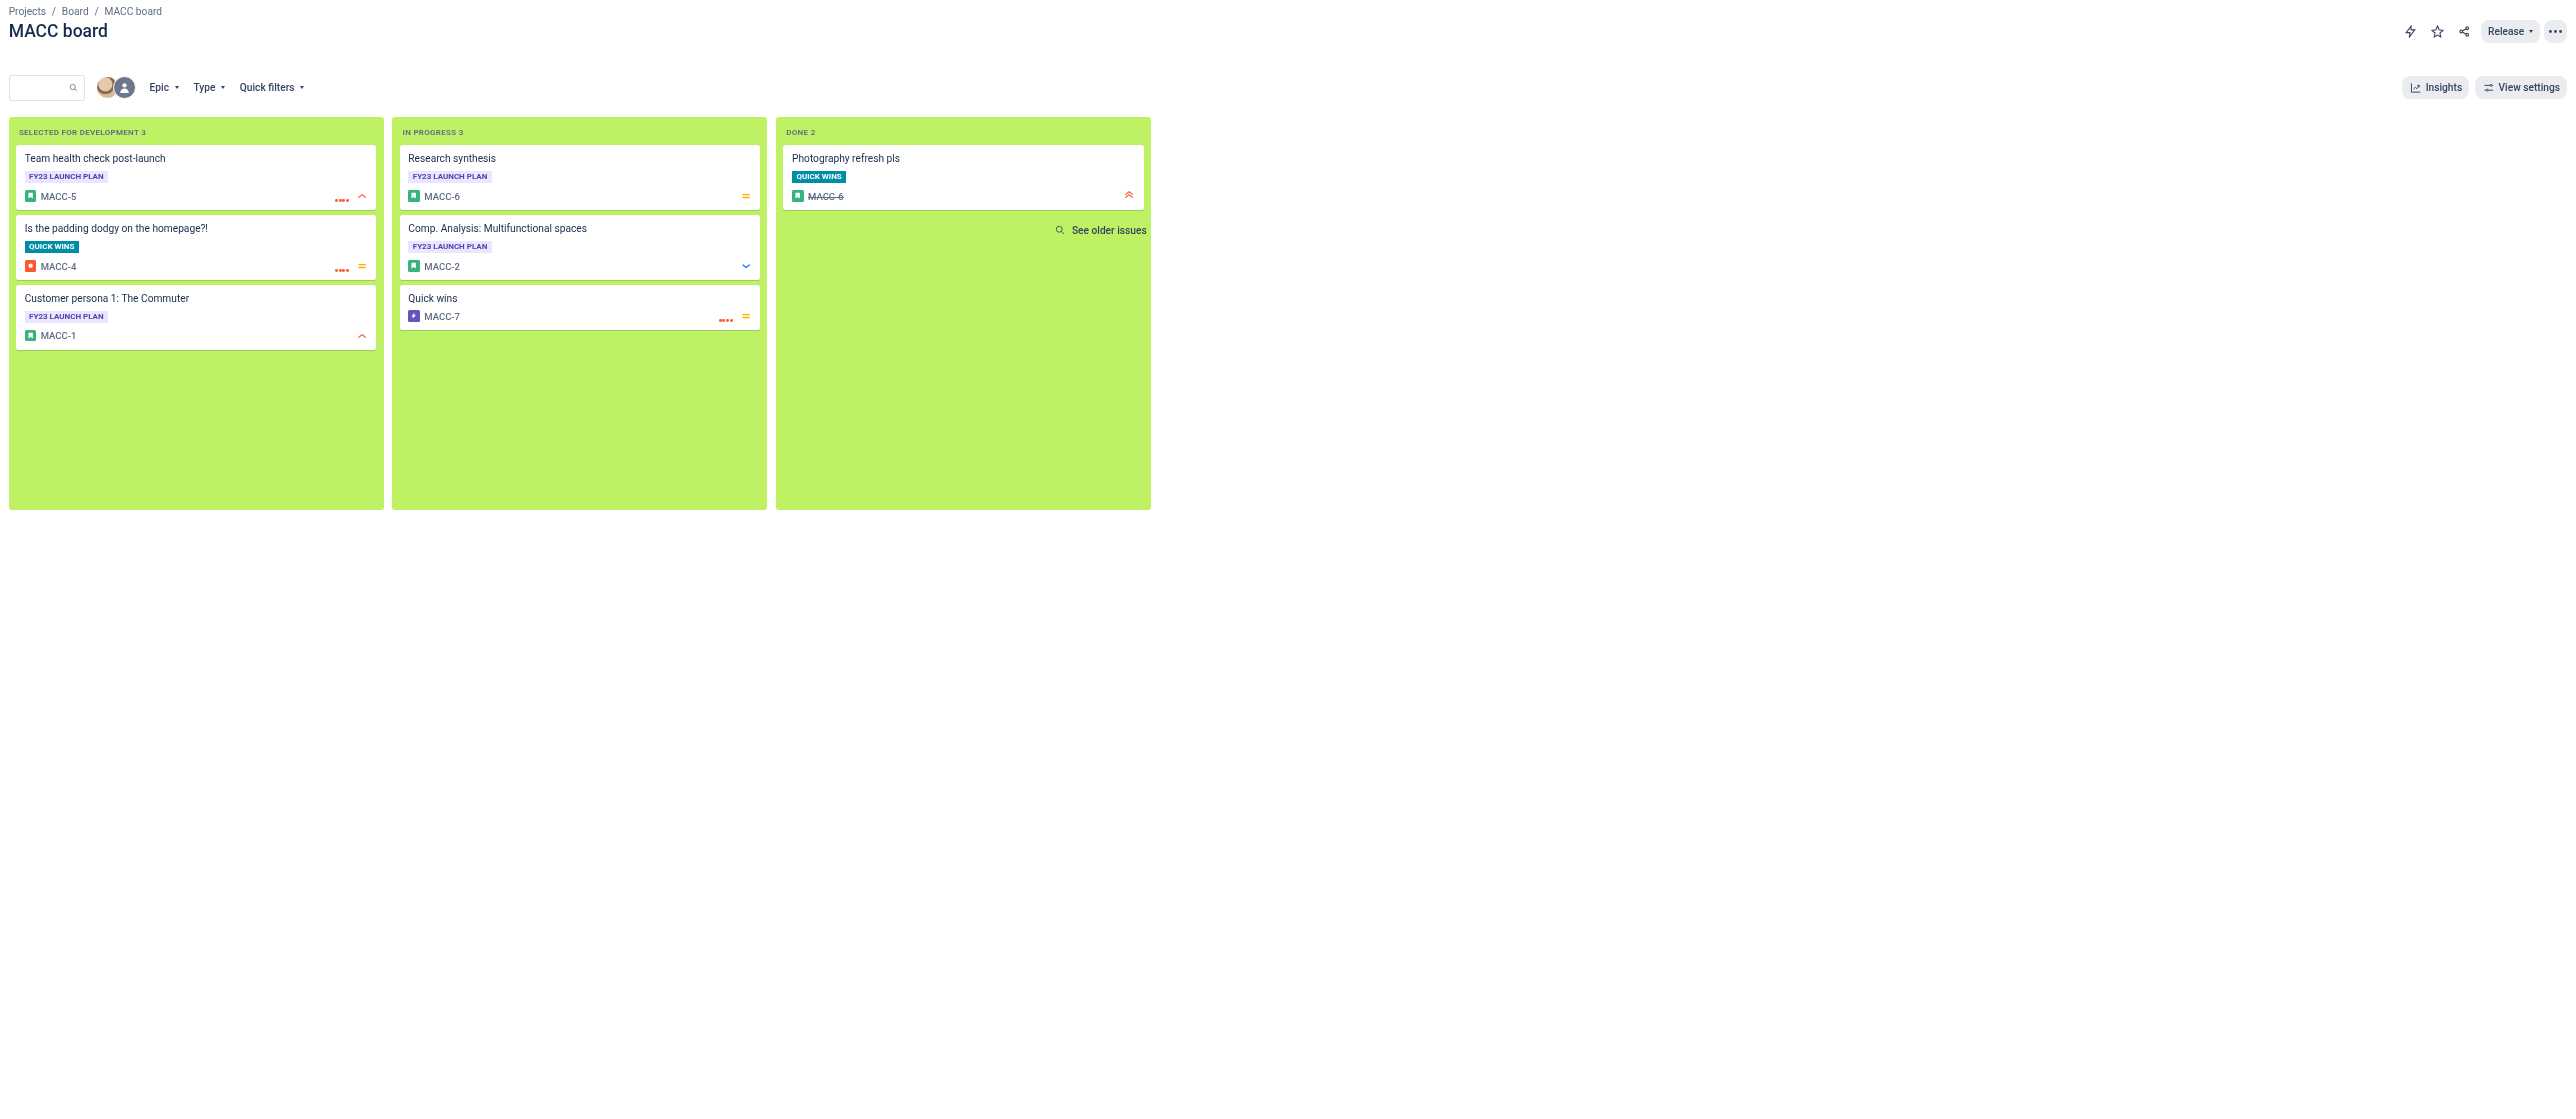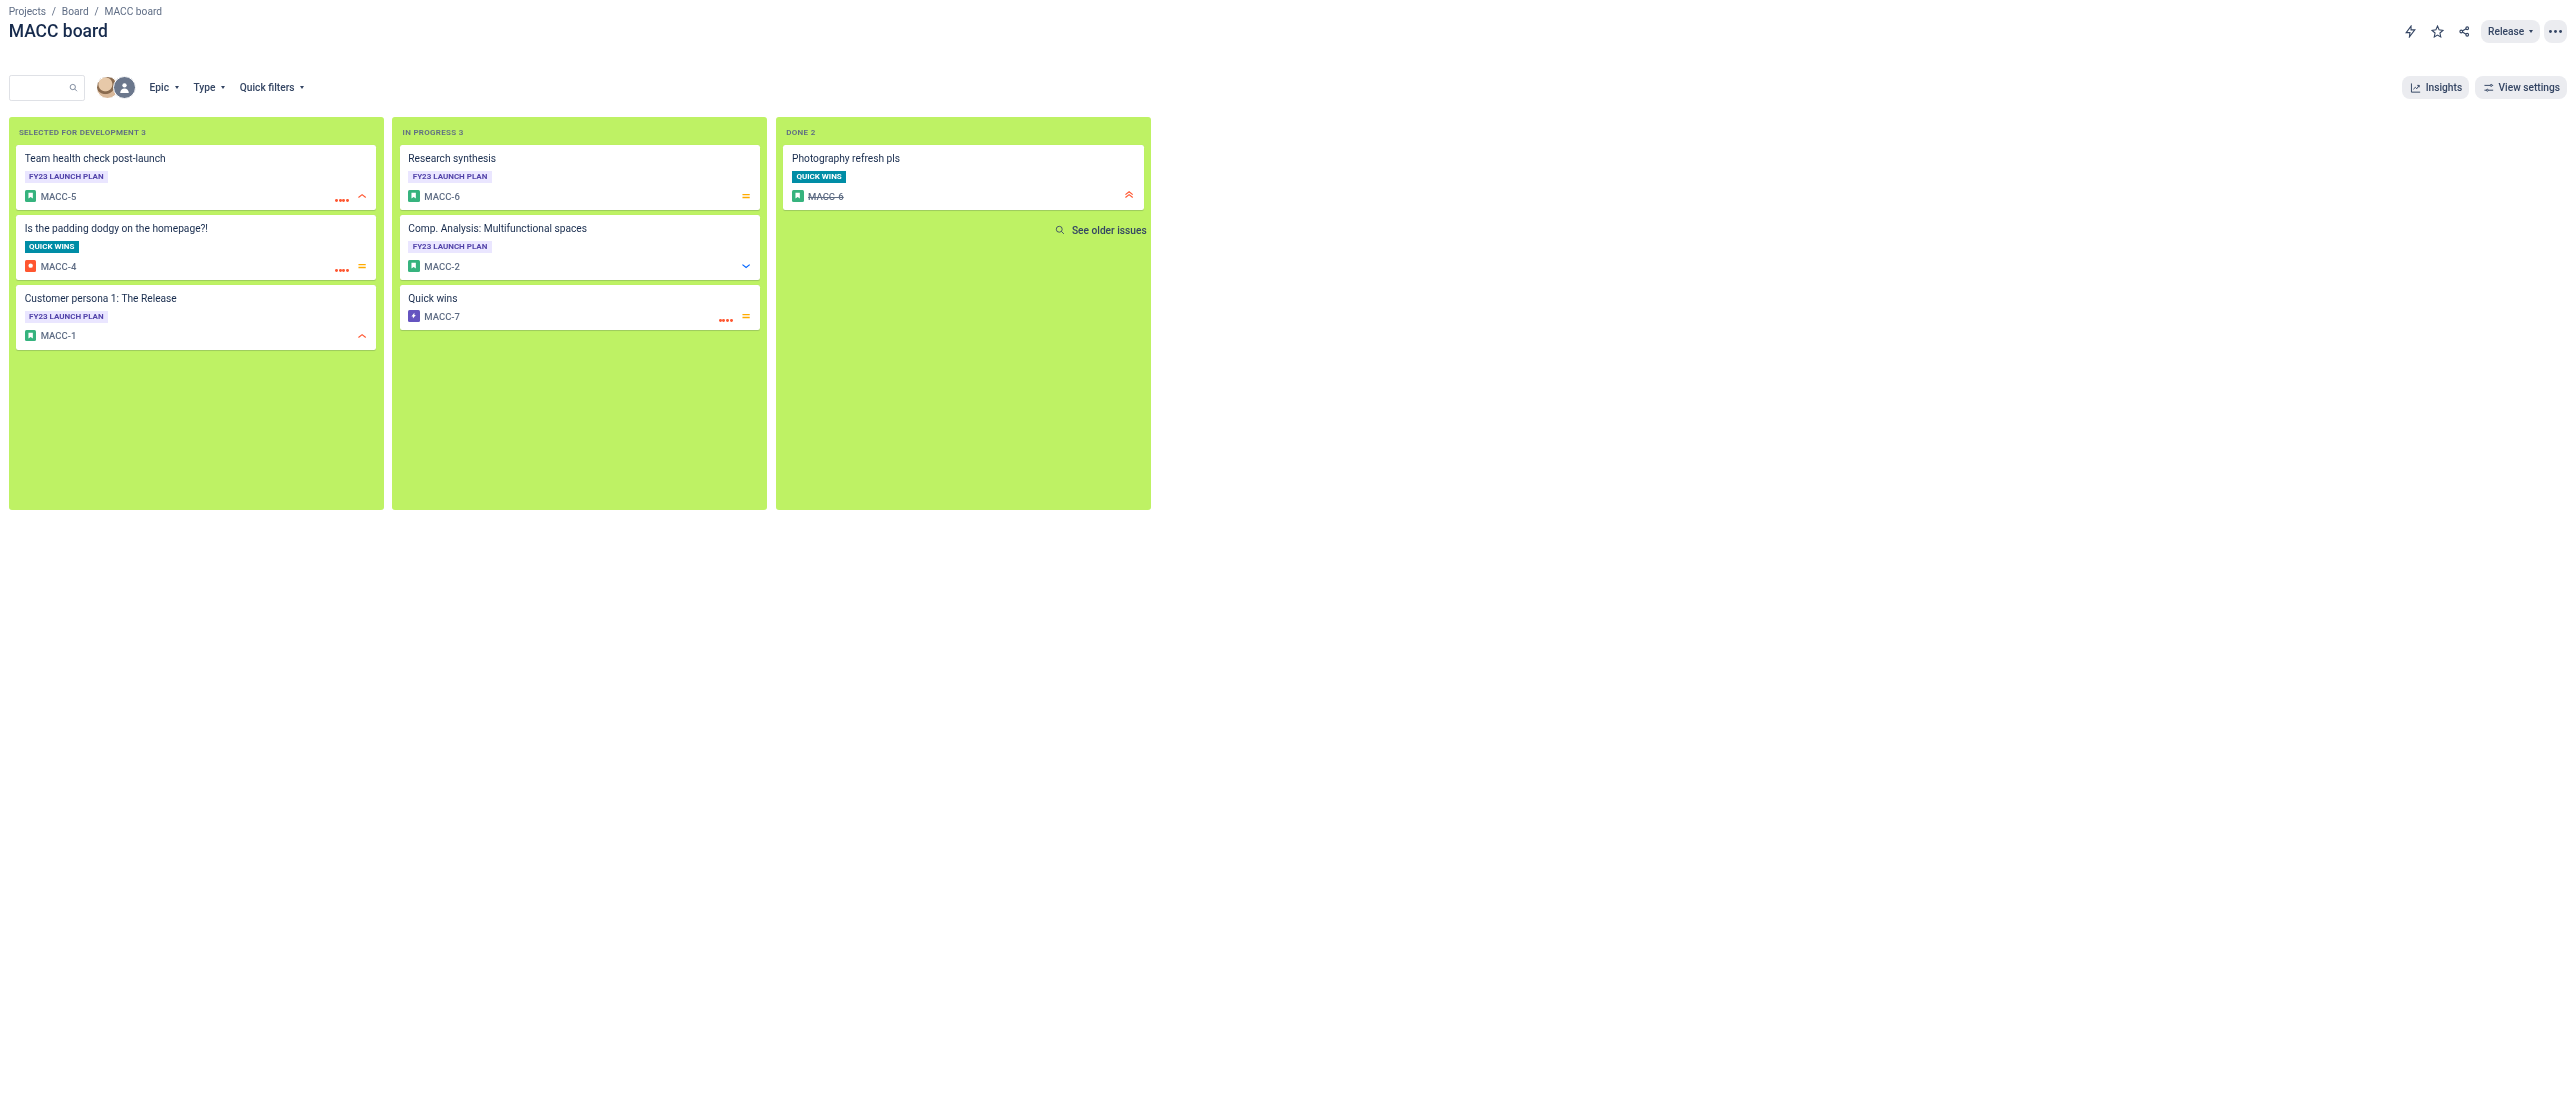--- a/index.html
+++ b/index.html
@@ -214,21 +214,21 @@
             <span></span>
             <span></span>
             <span></span>
           </span>
           <span class="prio-ico">
             <svg width="10.2" height="10.2" viewBox="0 0 14 14">
               <path d="M2 5h10M2 9h10" stroke="#FFAB00" stroke-width="2"></path>
             </svg>
           </span>
         </div></div>
-      <div class="card"><div class="card-title">Customer persona 1: The Release</div><span class="label purple">FY23 LAUNCH PLAN</span><div class="card-footer">
+      <div class="card"><div class="card-title">Customer persona 1: The Commuter</div><span class="label purple">FY23 LAUNCH PLAN</span><div class="card-footer">
           <span class="type-ico" style="background:#36B37E">
             <svg width="7.3" height="7.3" viewBox="0 0 10 10">
               <path d="M2 1h6v8L5 7 2 9z" fill="#fff"></path>
             </svg>
           </span>
           <span class="key ">MACC-1</span>
           <span class="spacer"></span>
           <span class="prio-ico">
             <svg width="10.2" height="10.2" viewBox="0 0 14 14">
               <path d="M2 9l5-4 5 4" stroke="#FF5630" stroke-width="1.6" fill="none"></path>

